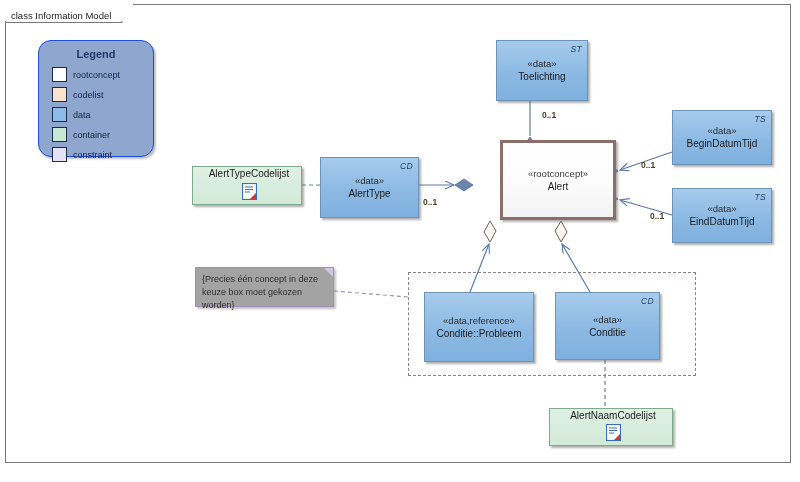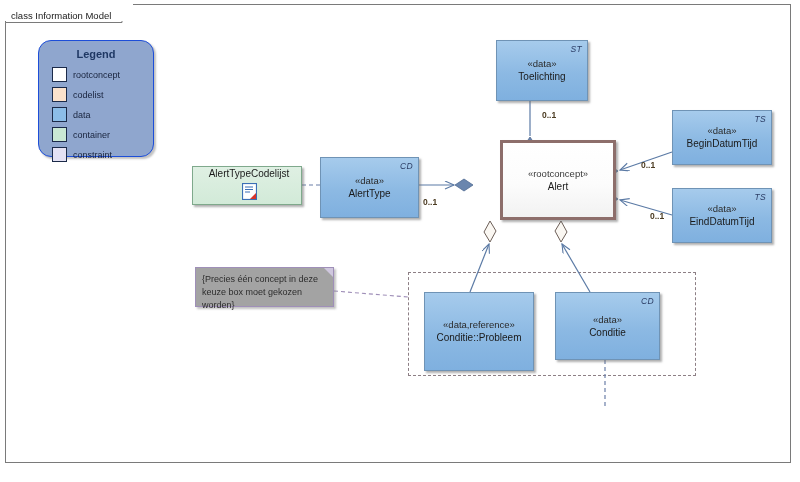--- a/index.html
+++ b/index.html
@@ -322,32 +322,44 @@
       <svg width="15" height="17" viewBox="0 0 15 17">
         <rect x="0.5" y="0.5" width="14" height="16" fill="#ffffff" stroke="#3b6fb5" stroke-width="1.2"></rect>
         <line x1="3" y1="4" x2="11" y2="4" stroke="#3b6fb5" stroke-width="1"></line>
         <line x1="3" y1="6.5" x2="11" y2="6.5" stroke="#3b6fb5" stroke-width="1"></line>
         <line x1="3" y1="9" x2="8" y2="9" stroke="#3b6fb5" stroke-width="1"></line>
         <polygon points="8,16 14,16 14,10" fill="#d9342b"></polygon>
       </svg>
     </span>
   </div>
 
-  <div class="node n-data" style="left:424px; top:292px; width:110px; height:79px;">
+  <div class="node n-data" style="left:424px; top:292px; width:110px; height:70px;">
     <span class="corner-tag"></span>
     <span class="stereo">«data,reference»</span>
     <span class="nodename">Conditie::Probleem</span>
   </div>
 
   <div class="node n-data" style="left:555px; top:292px; width:105px; height:68px;">
     <span class="corner-tag">CD</span>
     <span class="stereo">«data»</span>
     <span class="nodename">Conditie</span>
   </div>
 
+  <div class="node n-codelist" style="left:549px; top:408px; width:124px; height:38px;">
+    <span class="nodename">AlertNaamCodelijst</span>
+    <span class="doc-icon">
+      <svg width="15" height="17" viewBox="0 0 15 17">
+        <rect x="0.5" y="0.5" width="14" height="16" fill="#ffffff" stroke="#3b6fb5" stroke-width="1.2"></rect>
+        <line x1="3" y1="4" x2="11" y2="4" stroke="#3b6fb5" stroke-width="1"></line>
+        <line x1="3" y1="6.5" x2="11" y2="6.5" stroke="#3b6fb5" stroke-width="1"></line>
+        <line x1="3" y1="9" x2="8" y2="9" stroke="#3b6fb5" stroke-width="1"></line>
+        <polygon points="8,16 14,16 14,10" fill="#d9342b"></polygon>
+      </svg>
+    </span>
+  </div>
 
   <div class="note" style="left:195px; top:267px; width:139px; height:40px;">
     <span class="note-fold"></span>
     <span>{Precies één concept in deze keuze box moet gekozen worden}</span>
   </div>
 
   <span class="mult" style="left:542px; top:110px;">0..1</span>
 
   <span class="mult" style="left:423px; top:197px;">0..1</span>
 

